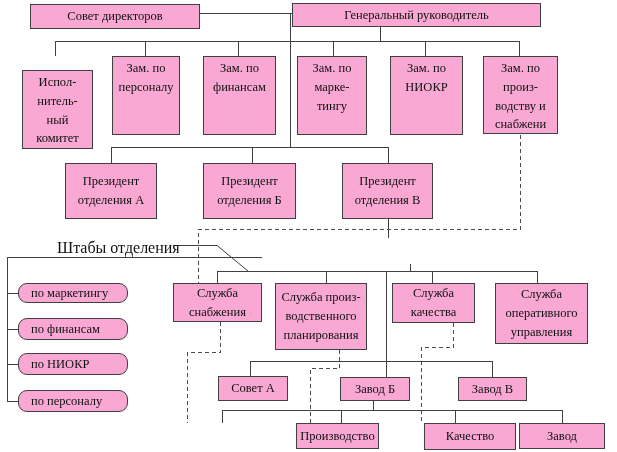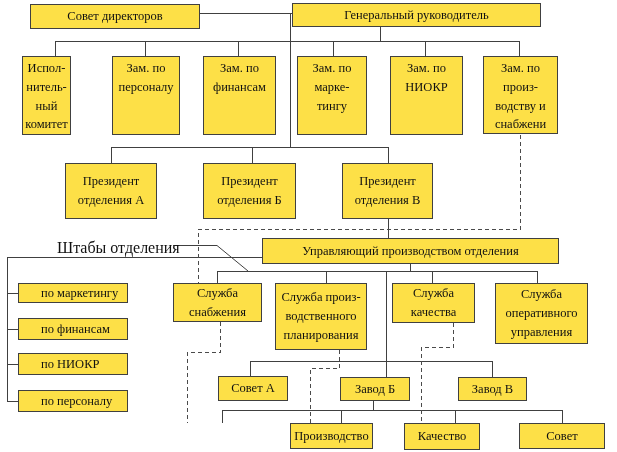--- a/index.html
+++ b/index.html
@@ -8,27 +8,27 @@
     background:#ffffff;
     font-family:"Liberation Serif","DejaVu Serif",serif;
     color:#111111;
   }
   #stage{
     position:relative;width:617px;height:452px;overflow:hidden;background:#ffffff;
   }
   #wires{position:absolute;left:0;top:0;width:617px;height:452px;}
   .box{
     position:absolute;box-sizing:border-box;
-    border:1px solid #404040;background:#fde047;
+    border:1px solid #404040;background:#f9a8d4;
     display:flex;align-items:center;justify-content:center;
     text-align:center;white-space:pre-line;
     font-size:12.5px;line-height:1.5;
   }
   .top-align{align-items:flex-start;padding-top:2px;}
-  .left-align{justify-content:flex-start;padding-left:22px;text-align:left;}
+  .left-align{justify-content:flex-start;padding-left:12px;text-align:left;border-radius:9px;}
   .label{
     position:absolute;font-size:16px;line-height:1.2;white-space:nowrap;
   }
 </style>
 </head>
 <body>
 
 <div id="stage">
 
   <svg id="wires" width="617" height="452" viewBox="0 0 617 452" shape-rendering="crispEdges">
@@ -69,21 +69,21 @@
 
       <path d="M339.5,350 L339.5,368.5 L310.5,368.5 L310.5,423"></path>
 
       <path d="M453.5,323 L453.5,347.5 L421.5,347.5 L421.5,423"></path>
     </g>
   </svg>
 
   <div class="box" style="left:30px;top:4px;width:170px;height:25px">Совет директоров</div>
   <div class="box" style="left:292px;top:3px;width:249px;height:24px">Генеральный руководитель</div>
 
-  <div class="box top-align" style="left:22px;top:56px;width:49px;height:79px">Испол-
+  <div class="box top-align" style="left:22px;top:70px;width:71px;height:79px">Испол-
 нитель-
 ный
 комитет</div>
   <div class="box top-align" style="left:112px;top:56px;width:68px;height:79px">Зам. по
 персоналу</div>
   <div class="box top-align" style="left:203px;top:56px;width:73px;height:79px">Зам. по
 финансам</div>
   <div class="box top-align" style="left:297px;top:56px;width:70px;height:79px">Зам. по
 марке-
 тингу</div>
@@ -95,21 +95,20 @@
 снабжени</div>
 
   <div class="box" style="left:65px;top:163px;width:92px;height:56px">Президент
 отделения А</div>
   <div class="box" style="left:203px;top:163px;width:93px;height:56px">Президент
 отделения Б</div>
   <div class="box" style="left:342px;top:163px;width:91px;height:56px">Президент
 отделения В</div>
 
   <div class="label" style="left:57px;top:238px">Штабы отделения</div>
-  <div class="box" style="left:262px;top:238px;width:297px;height:26px">Управляющий производством отделения</div>
 
   <div class="box left-align" style="left:18px;top:283px;width:110px;height:20px">по маркетингу</div>
   <div class="box left-align" style="left:18px;top:318px;width:110px;height:22px">по финансам</div>
   <div class="box left-align" style="left:18px;top:390px;width:110px;height:22px">по персоналу</div>
   <div class="box left-align" style="left:18px;top:353px;width:110px;height:22px">по НИОКР</div>
 
   <div class="box" style="left:173px;top:283px;width:89px;height:39px">Служба
 снабжения</div>
   <div class="box" style="left:275px;top:283px;width:92px;height:67px">Служба произ-
 водственного
@@ -117,17 +116,17 @@
   <div class="box" style="left:392px;top:283px;width:83px;height:40px">Служба
 качества</div>
   <div class="box" style="left:495px;top:283px;width:93px;height:61px">Служба
 оперативного
 управления</div>
 
   <div class="box" style="left:218px;top:376px;width:70px;height:25px">Совет А</div>
   <div class="box" style="left:340px;top:377px;width:70px;height:24px">Завод Б</div>
   <div class="box" style="left:458px;top:377px;width:69px;height:24px">Завод В</div>
 
-  <div class="box" style="left:290px;top:423px;width:83px;height:26px">Производство</div>
-  <div class="box" style="left:404px;top:423px;width:76px;height:27px">Качество</div>
-  <div class="box" style="left:519px;top:423px;width:86px;height:26px">Совет</div>
+  <div class="box" style="left:296px;top:423px;width:83px;height:26px">Производство</div>
+  <div class="box" style="left:424px;top:423px;width:92px;height:27px">Качество</div>
+  <div class="box" style="left:519px;top:423px;width:86px;height:26px">Завод</div>
 
 </div>
 
 </body></html>

